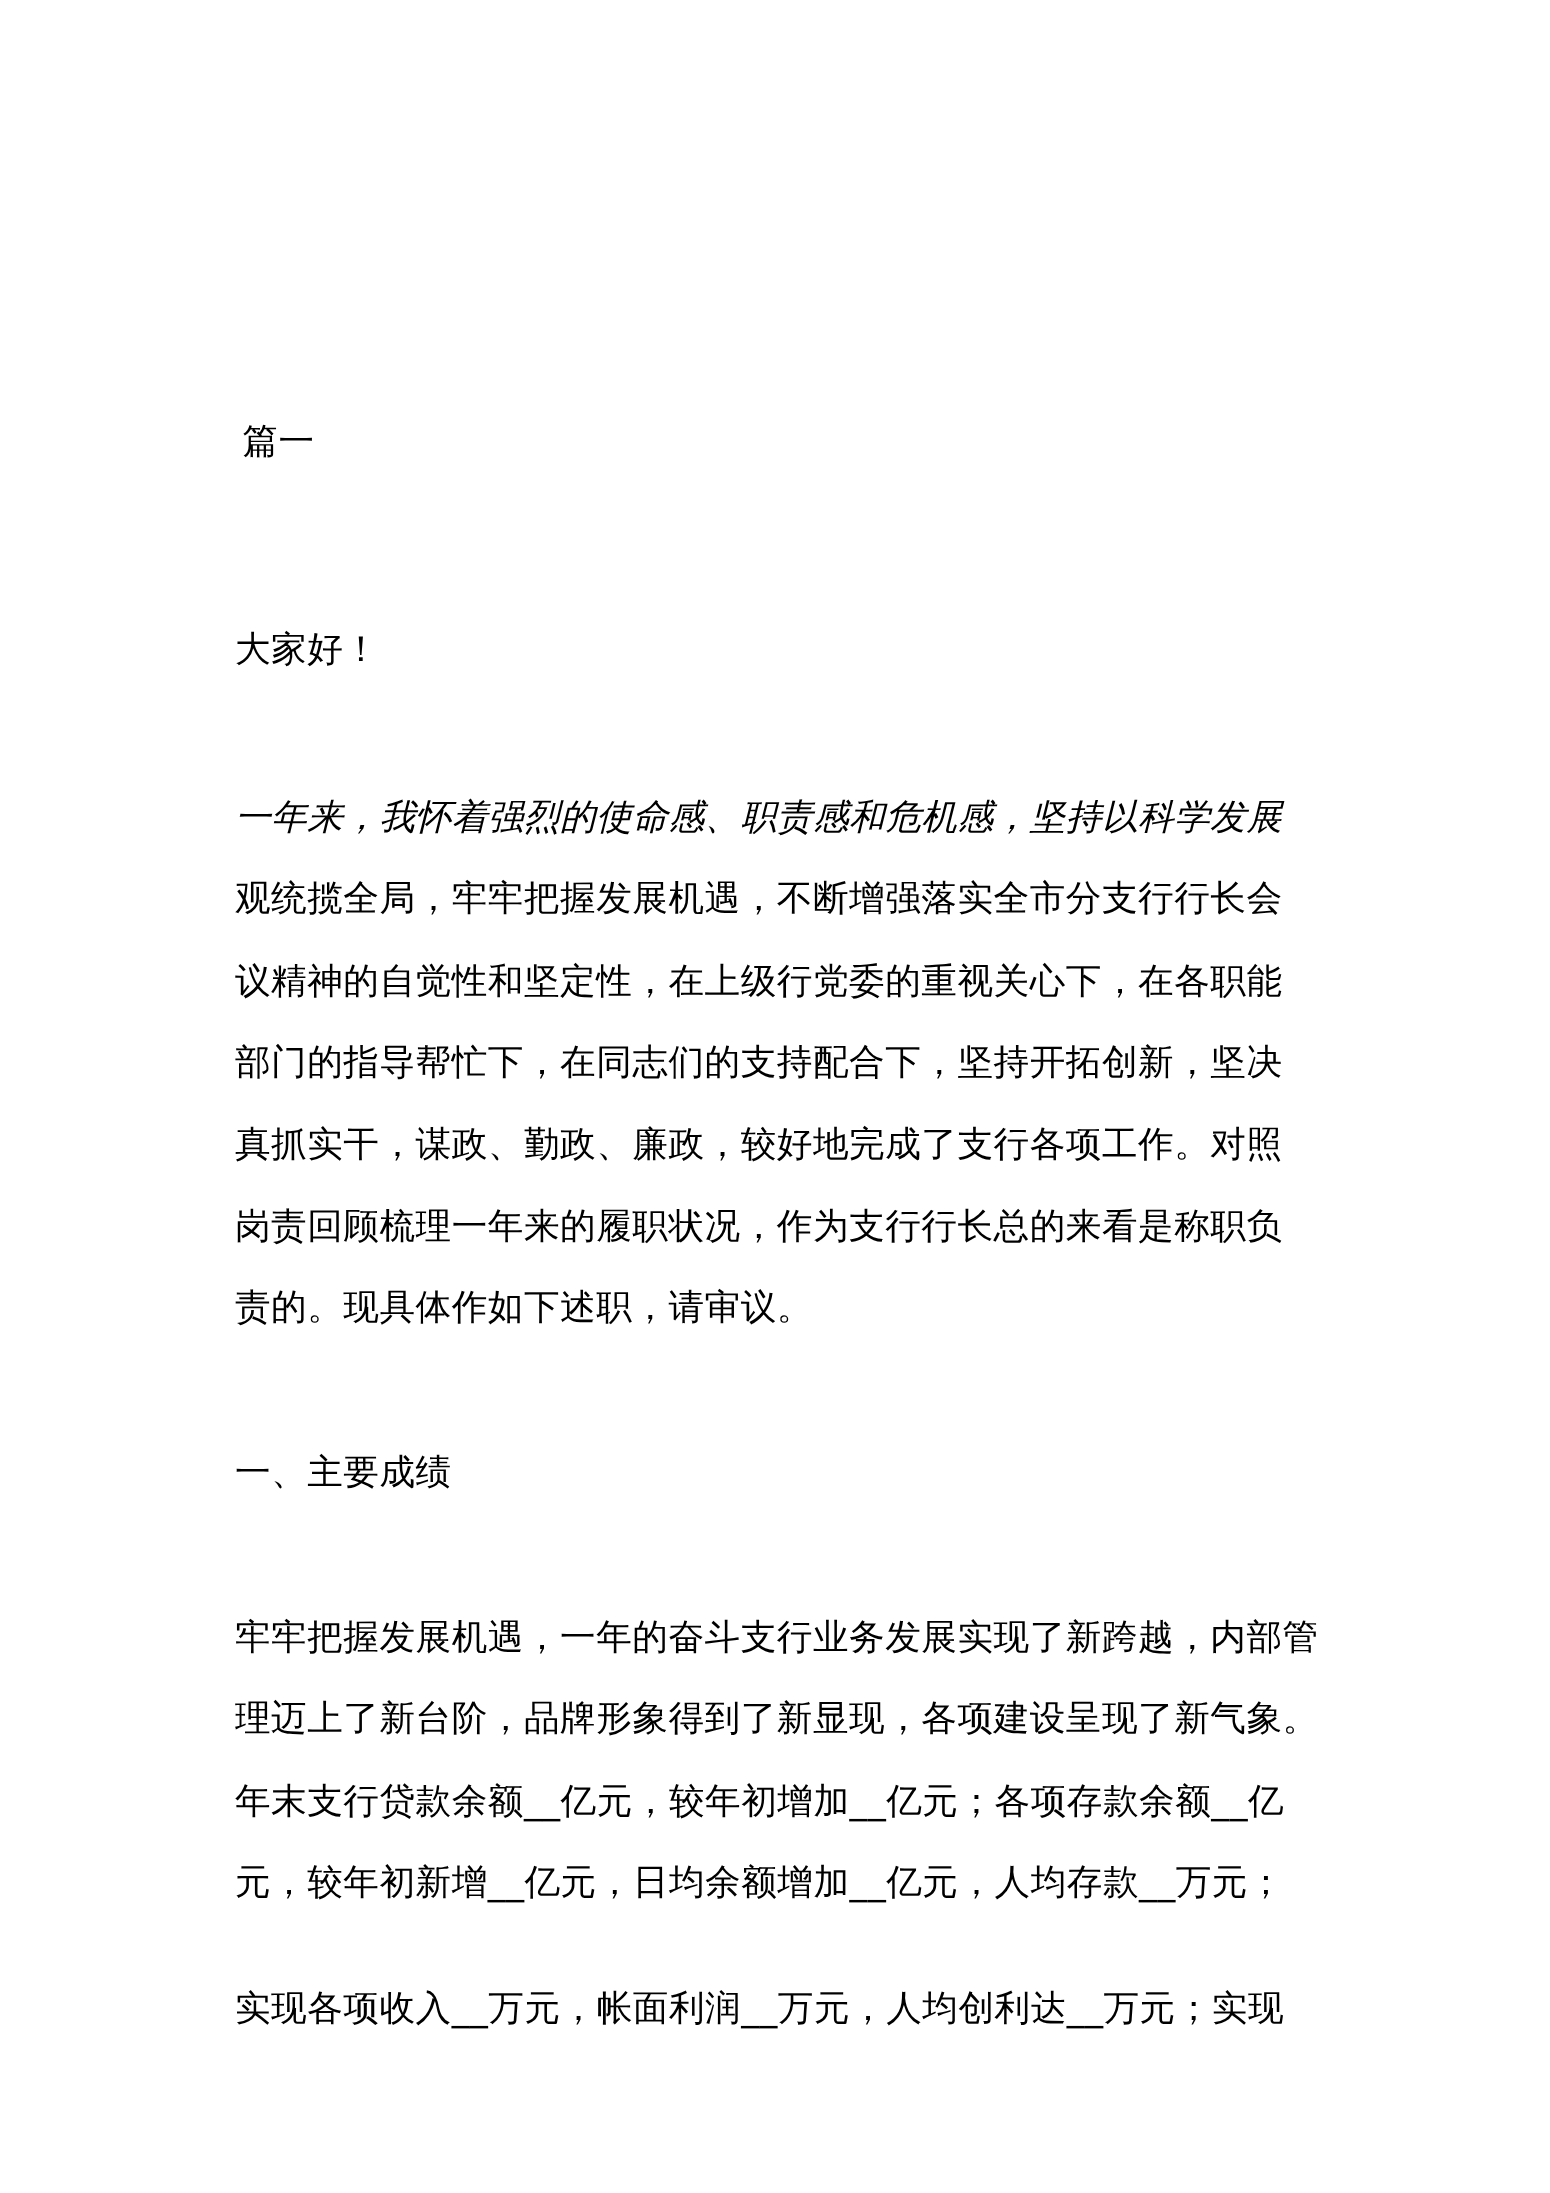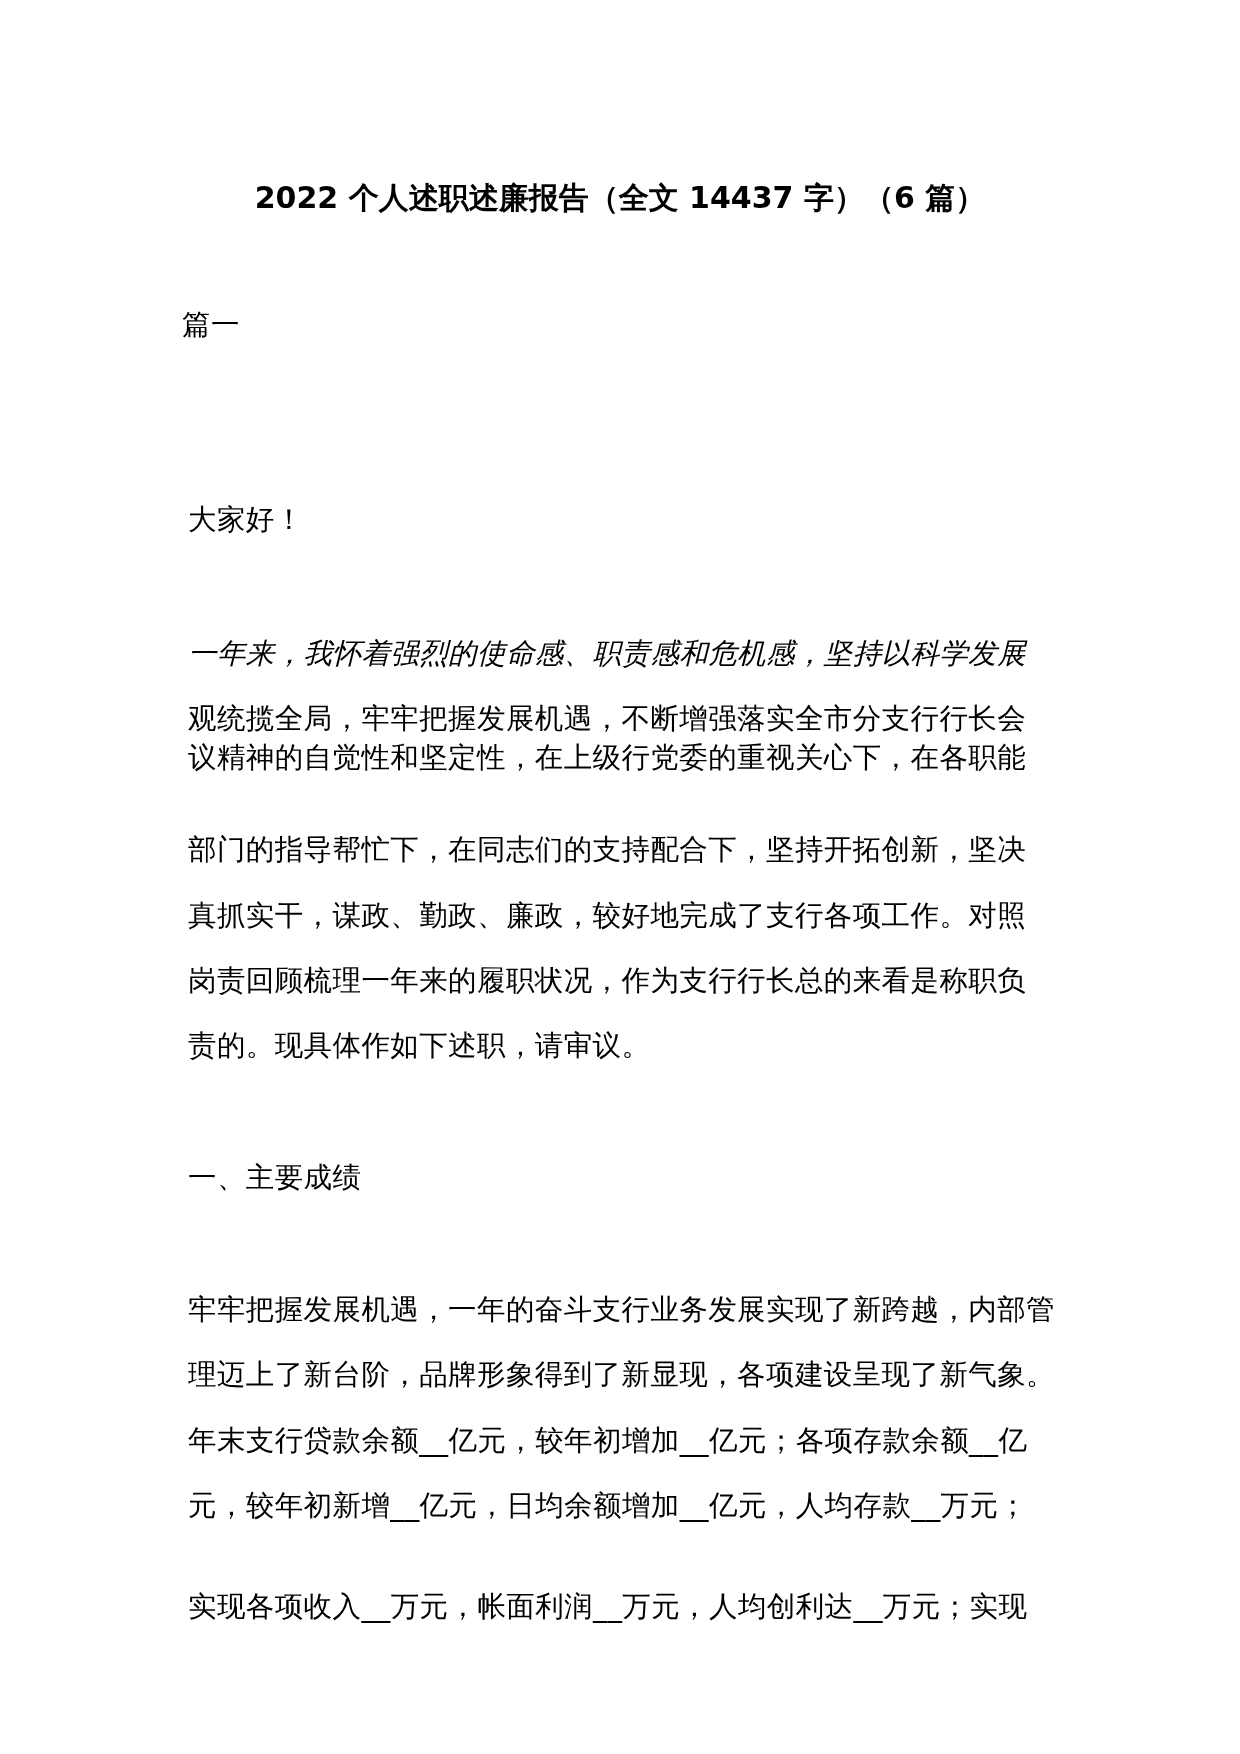--- a/index.html
+++ b/index.html
@@ -2,35 +2,34 @@
 <html><head>
 <meta charset="utf-8">
 <style>
   html, body { margin: 0; padding: 0; background: #ffffff; }
   body { width: 1240px; height: 1754px; position: relative; overflow: hidden;
          font-family: "DejaVu Sans", "Liberation Sans", sans-serif; color: #000; }
   .page { position: absolute; left: 0; top: 0; width: 1240px; height: 1754px; background: #fff; }
   .title { position: absolute; left: 0; width: 1240px; top: 178px; text-align: center;
            font-size: 30px; font-weight: bold; line-height: 40px; letter-spacing: 0px; }
   .line { position: absolute; left: 188px; font-size: 28.5px; line-height: 40px; white-space: nowrap; letter-spacing: 0.4px; }
-  .sub { left: 182px; }
+  .sub { left: 194px; margin-top: 28px; }
 </style>
 </head>
 <body>
 
 <div class="page">
-  <div class="title">2022 个人述职述廉报告（全文 14437 字）（6 篇）</div>
 
   <div class="line sub" style="top:305px;">篇一</div>
   <div class="line" style="top:500px;">大家好！</div>
 
   <div>
     <div class="line" style="top:634px;font-style:italic;">一年来，我怀着强烈的使命感、职责感和危机感，坚持以科学发展</div>
     <div class="line" style="top:699px;">观统揽全局，牢牢把握发展机遇，不断增强落实全市分支行行长会</div>
-    <div class="line" style="top:738px;text-align:right;">议精神的自觉性和坚定性，在上级行党委的重视关心下，在各职能</div>
+    <div class="line" style="top:765px;text-align:right;">议精神的自觉性和坚定性，在上级行党委的重视关心下，在各职能</div>
     <div class="line" style="top:830px;">部门的指导帮忙下，在同志们的支持配合下，坚持开拓创新，坚决</div>
     <div class="line" style="top:896px;text-align:right;">真抓实干，谋政、勤政、廉政，较好地完成了支行各项工作。对照</div>
     <div class="line" style="top:961px;">岗责回顾梳理一年来的履职状况，作为支行行长总的来看是称职负</div>
     <div class="line" style="top:1026px;">责的。现具体作如下述职，请审议。</div>
   </div>
 
   <div class="line" style="top:1158px;">一、主要成绩</div>
 
   <div>
     <div class="line" style="top:1290px;">牢牢把握发展机遇，一年的奋斗支行业务发展实现了新跨越，内部管</div>

